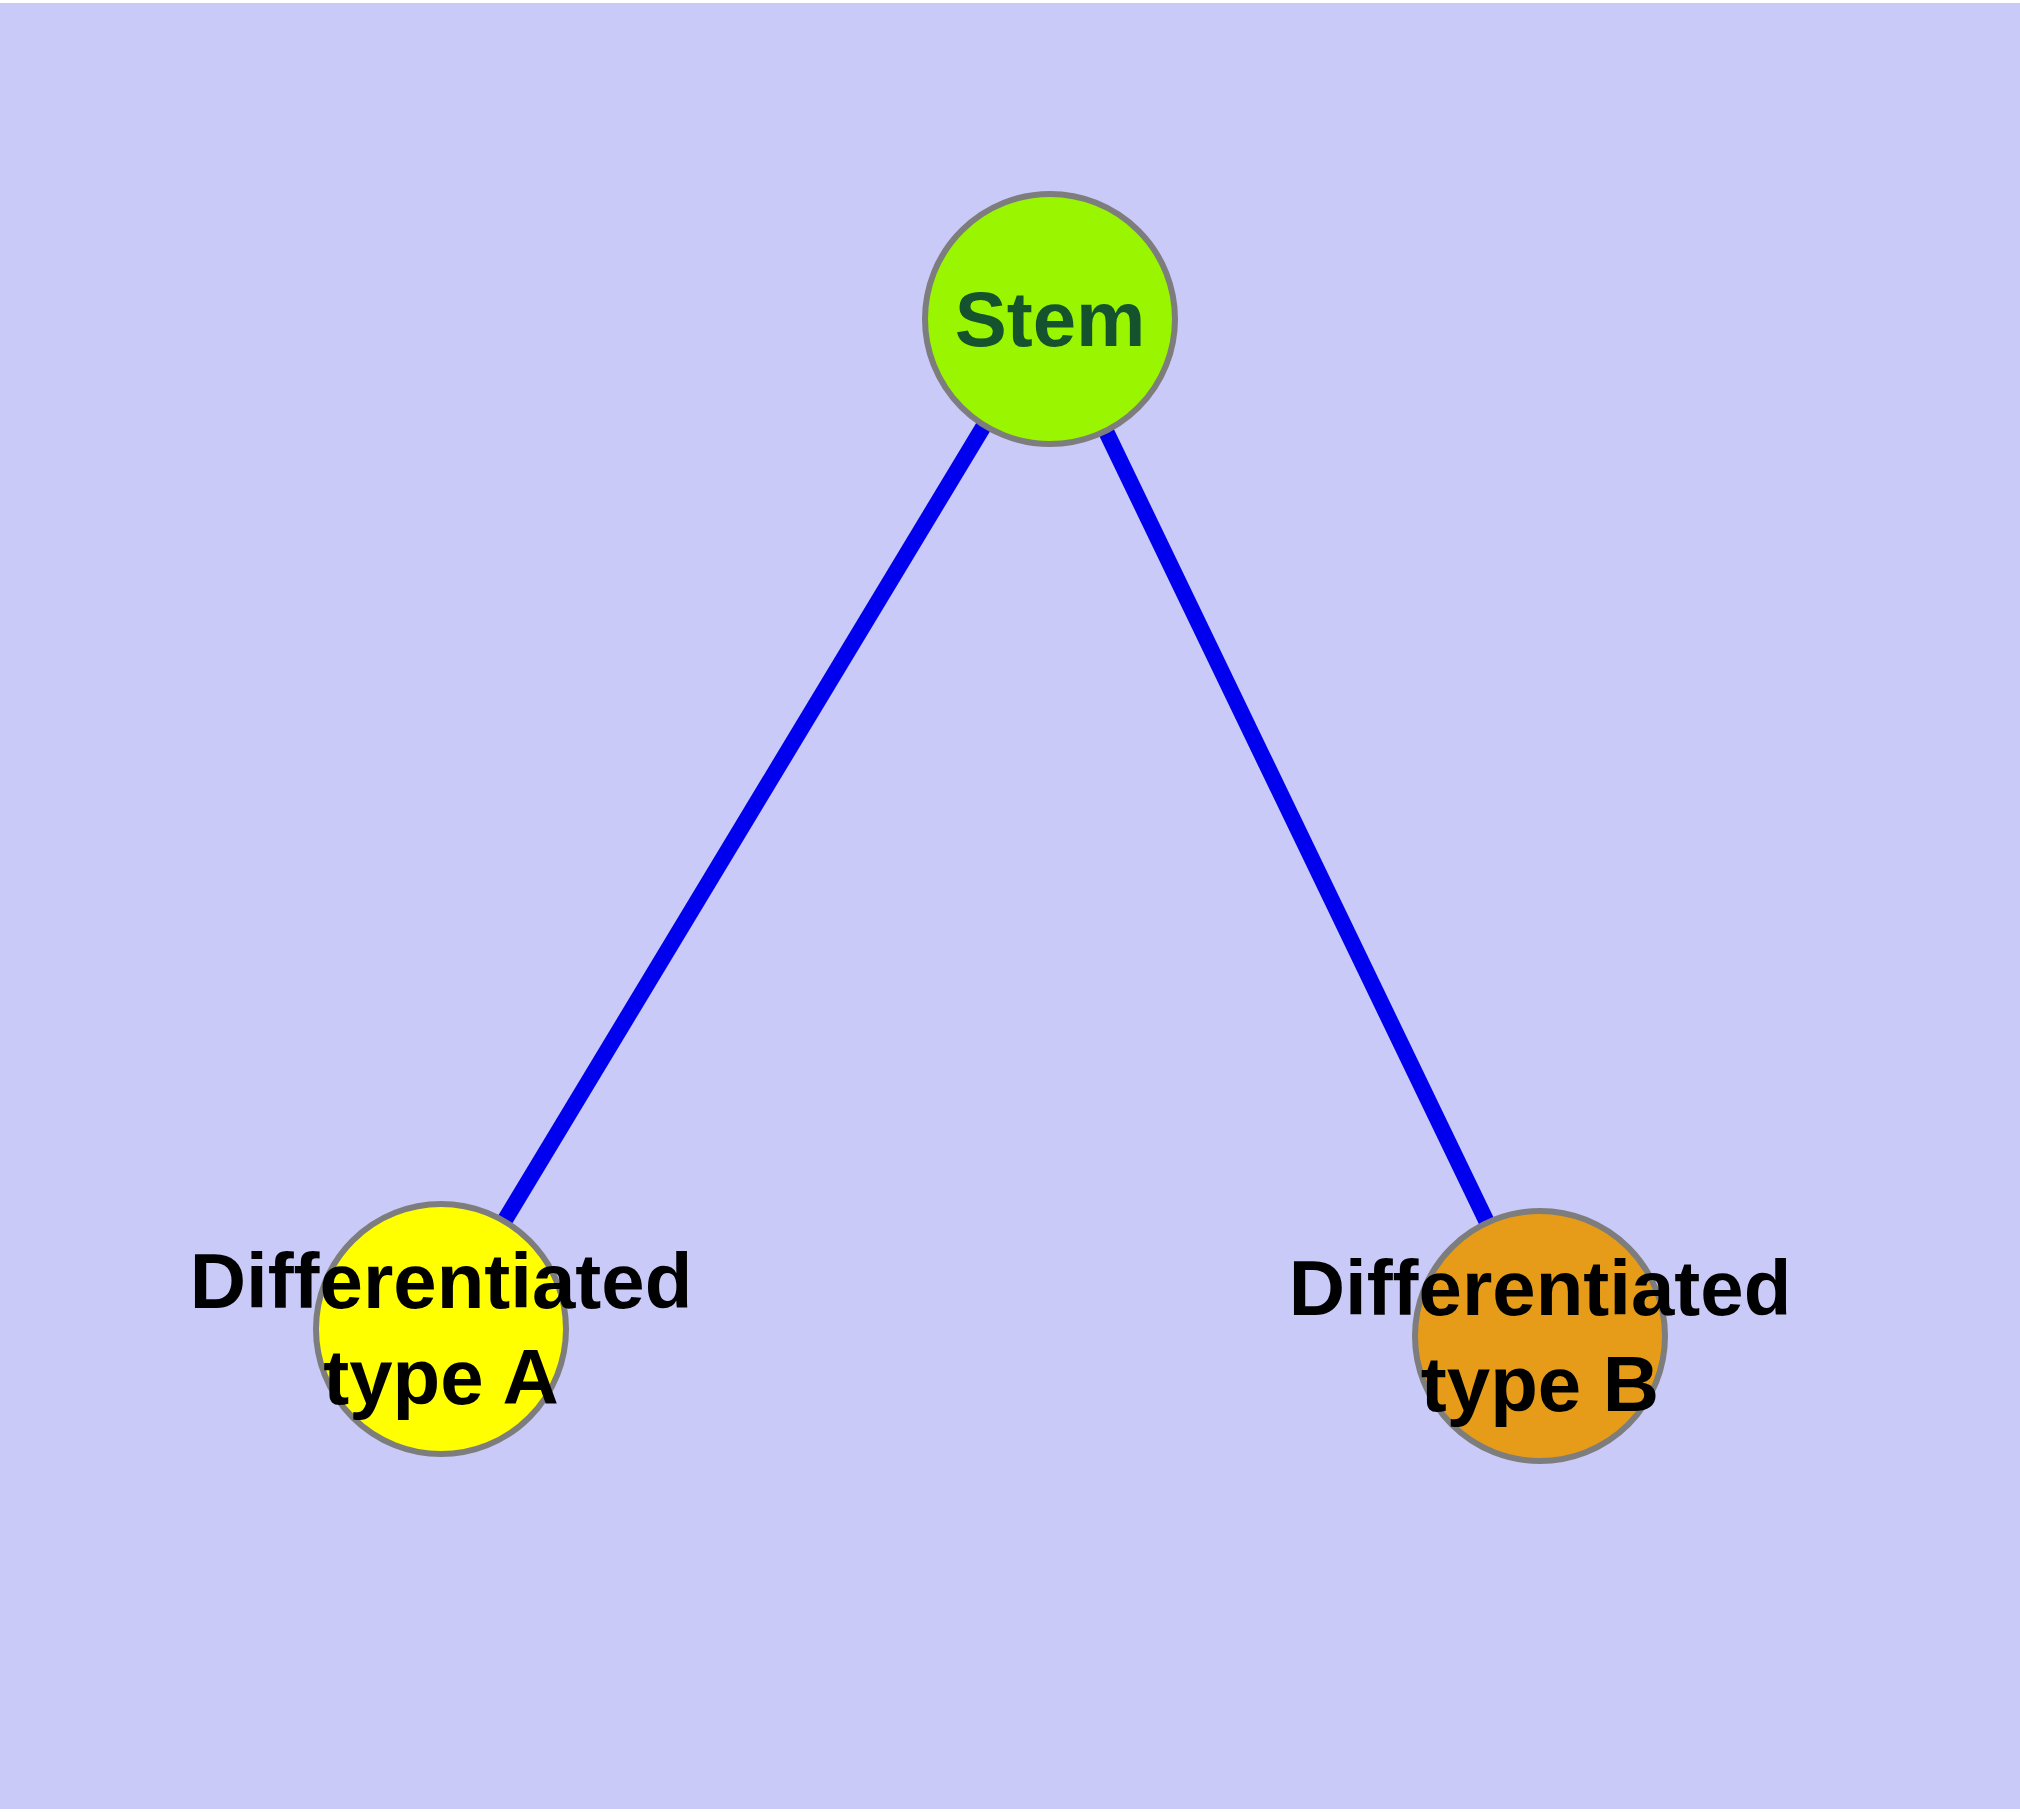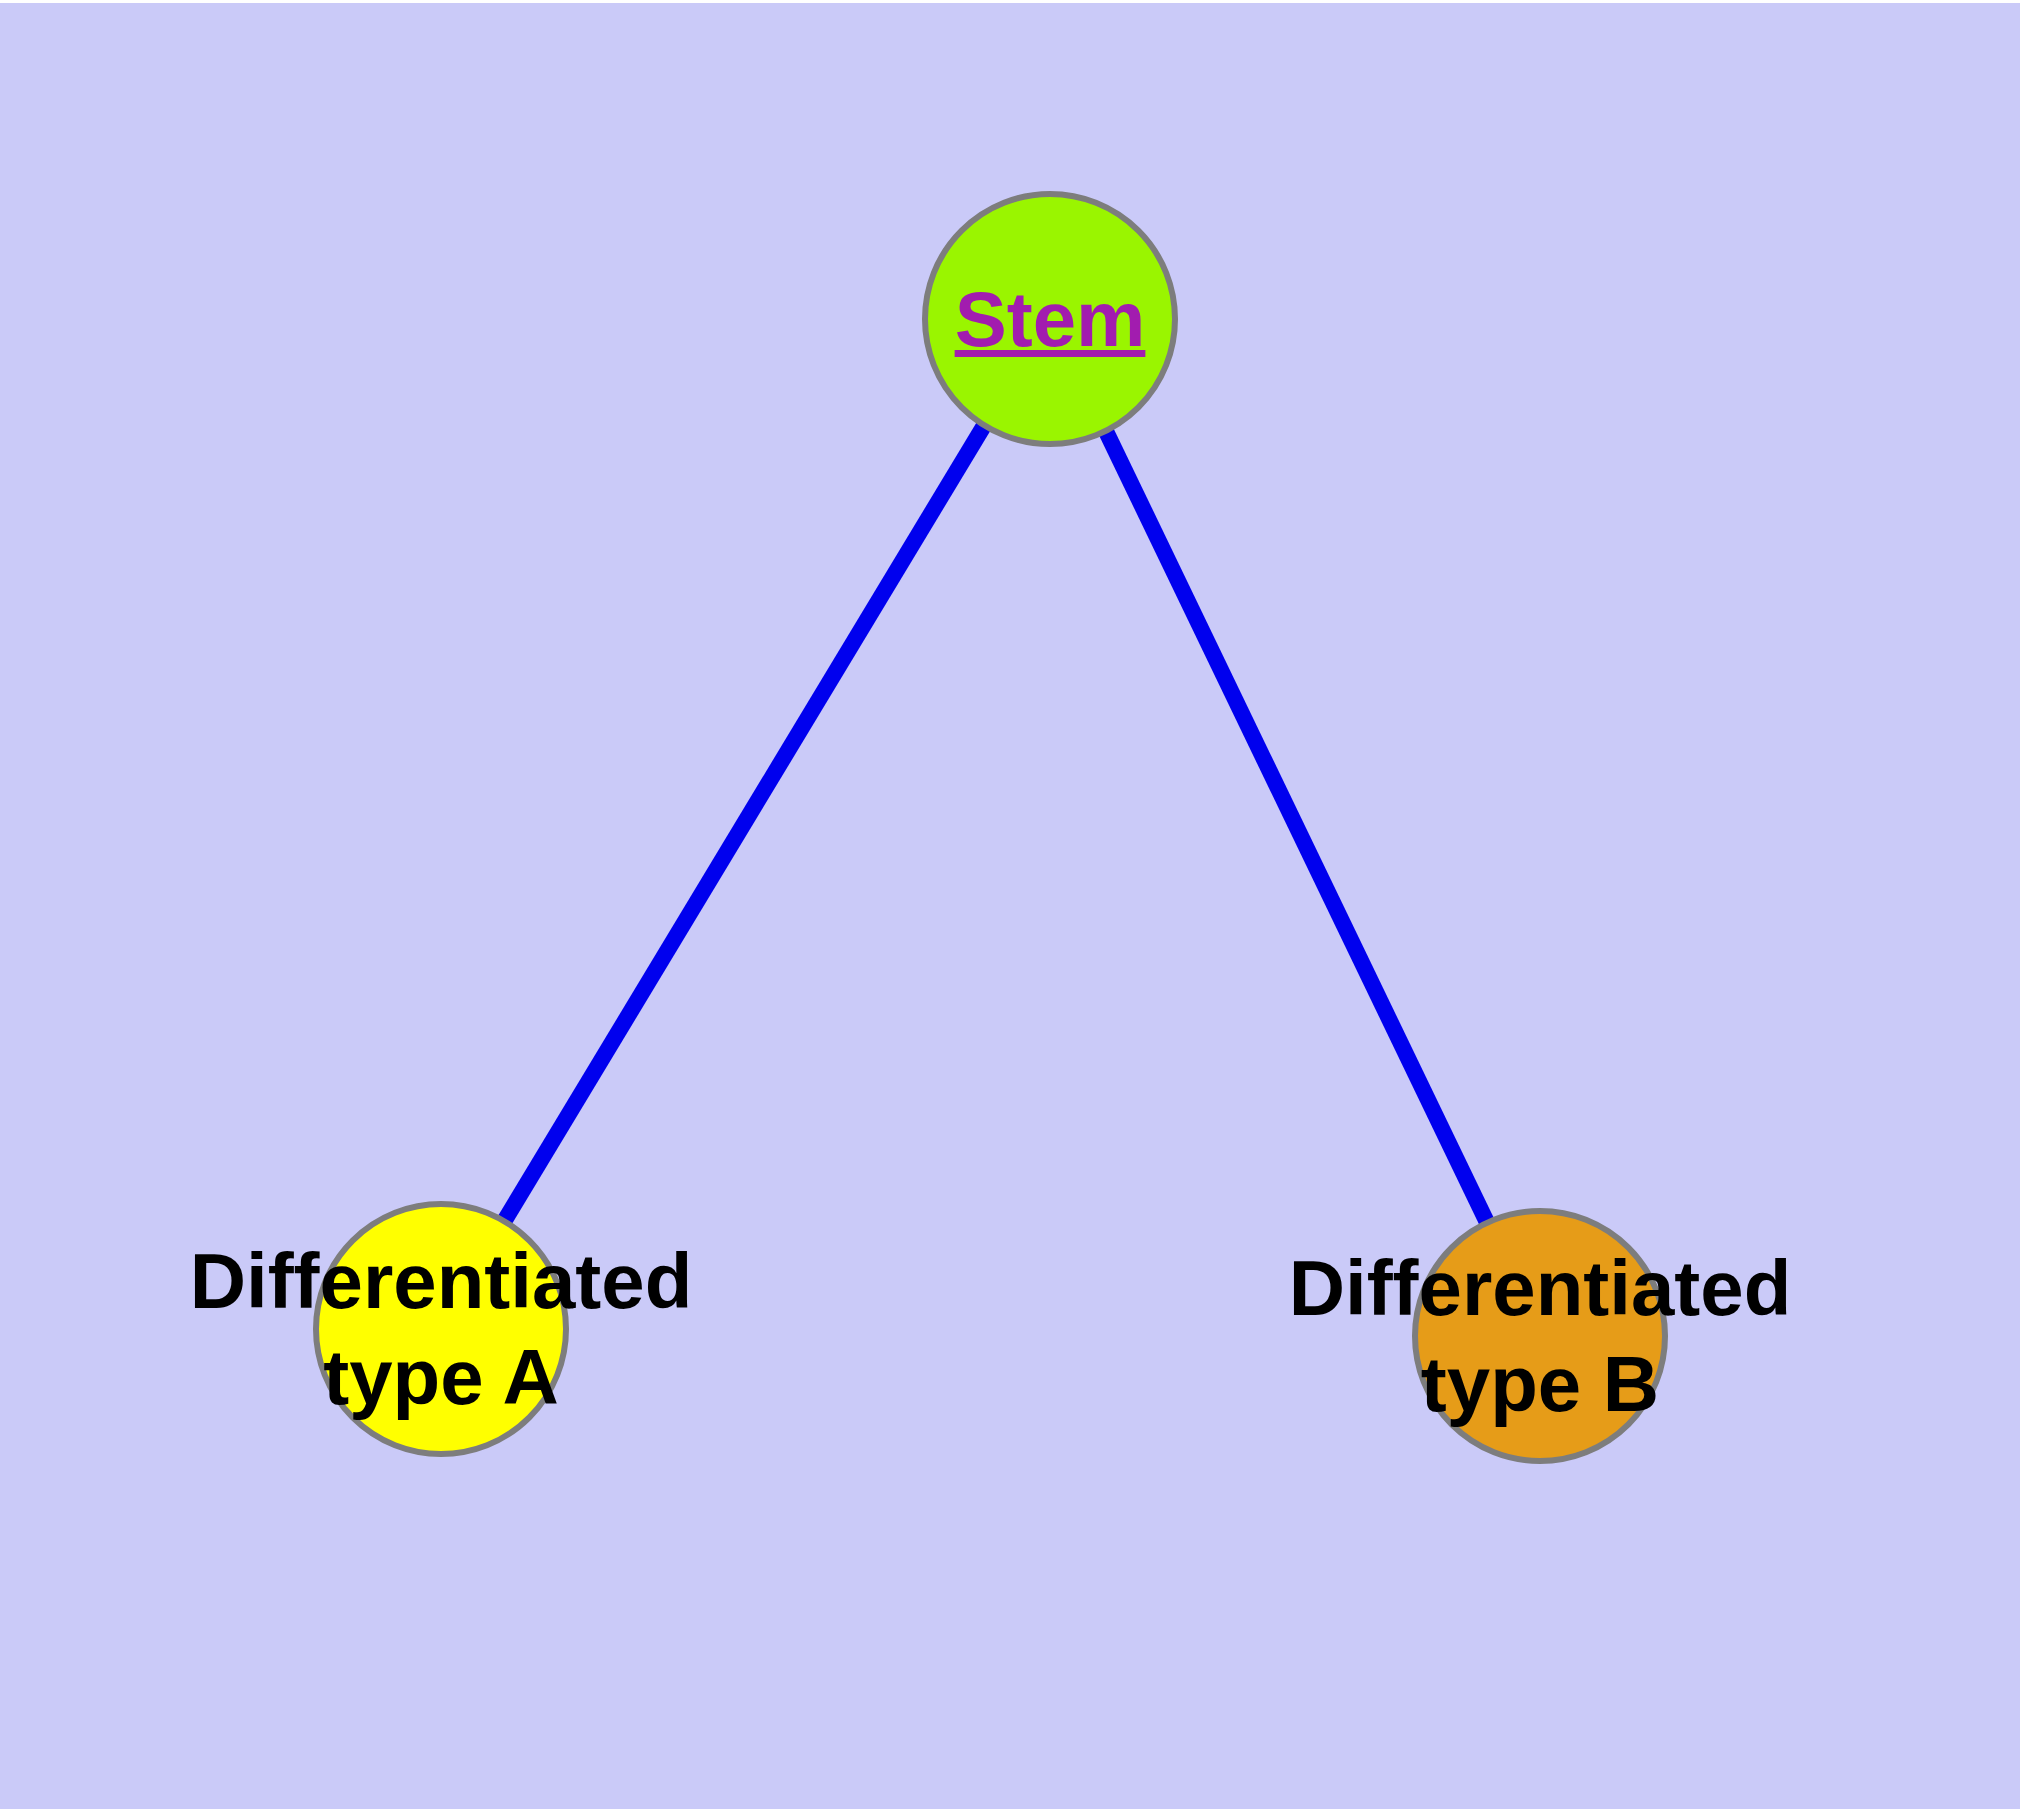--- a/index.html
+++ b/index.html
@@ -49,20 +49,20 @@
 
   <svg class="edges-layer" width="2021" height="1806" viewBox="0 4 2384 2131" xmlns="http://www.w3.org/2000/svg">
     <line x1="1239" y1="373" x2="520" y2="1565" stroke="#0000EE" stroke-width="19"></line>
     <line x1="1239" y1="373" x2="1817" y2="1573" stroke="#0000EE" stroke-width="19"></line>
   </svg>
 
   <div class="node" style="left: 922px; top: 188px; width: 256px; height: 256px; background: rgb(154, 245, 0); border-color: rgb(125, 125, 125); border-width: 6.8px;"></div>
   <div class="node" style="left: 313px; top: 1198px; width: 256px; height: 256px; background: rgb(255, 255, 0); border-color: rgb(125, 125, 125); border-width: 6.8px;"></div>
   <div class="node" style="left: 1412px; top: 1205px; width: 256px; height: 256px; background: rgb(230, 156, 24); border-color: rgb(125, 125, 125); border-width: 6.8px;"></div>
 
-  <div class="node-label" style="left: 1050px; top: 316px; color: #a21caf; text-decoration: underline;">Stem</div>
+  <div class="node-label" style="left: 1050px; top: 316px; color: #14532d;">Stem</div>
   <div class="node-label" style="left: 441px; top: 1326px; color: rgb(0, 0, 0);">Differentiated
 type A</div>
   <div class="node-label" style="left: 1540px; top: 1333px; color: rgb(0, 0, 0);">Differentiated
 type B</div>
 
 </div>
 
 
 </body></html>

